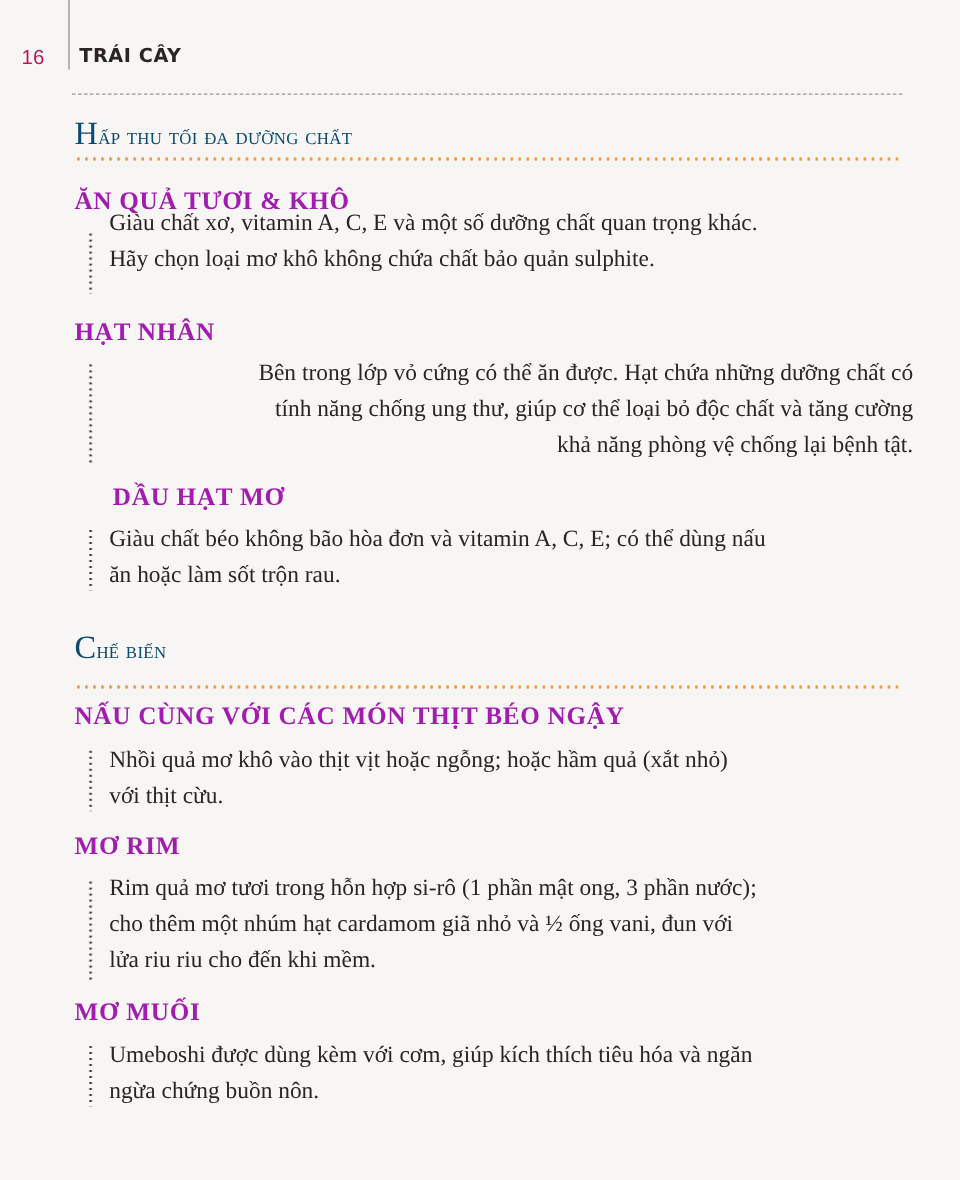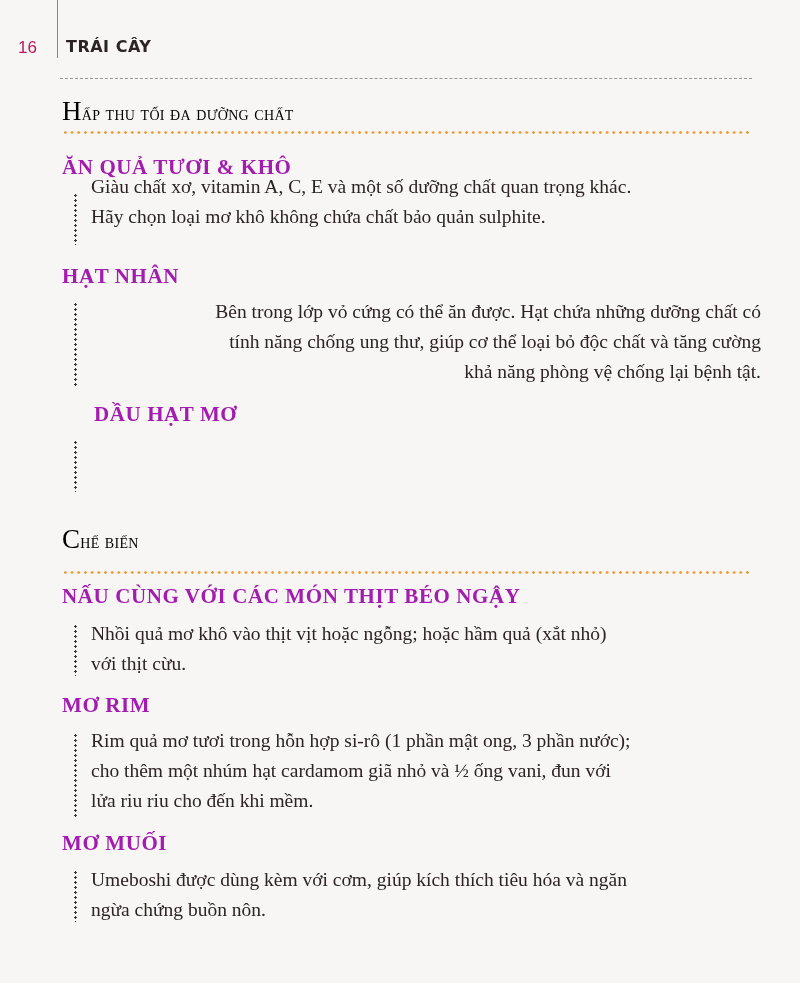--- a/index.html
+++ b/index.html
@@ -24,21 +24,21 @@
     position: absolute; left: 66px; top: 37px;
     font-family: "DejaVu Sans", "Liberation Sans", sans-serif;
     font-weight: bold; font-size: 16px; letter-spacing: 0.5px; color: #2b2423;
   }
   .header-rule {
     position: absolute; left: 60px; top: 78px; width: 692px; height: 0;
     border-top: 1px dashed #9a9694;
   }
   .section-title {
     position: absolute; left: 62px;
-    color: #000000;
+    color: #0c4a6e;
     font-family: "Liberation Serif", serif;
     font-size: 20px; font-weight: normal;
     letter-spacing: 0.3px;
     font-variant: small-caps;
   }
   .section-title .cap { font-size: 27px; }
   .orange-dots {
     position: absolute; left: 62px; width: 690px; height: 3px;
     background-image: radial-gradient(circle, #f29a35 1.2px, transparent 1.5px);
     background-size: 6.7px 3px;
@@ -87,20 +87,22 @@
 <div class="dotbar" style="top:302px;height:84px;"></div>
 <div class="item-body" style="top:297px;text-align:right;">
   <span class="line">Bên trong lớp vỏ cứng có thể ăn được. Hạt chứa những dưỡng chất có</span>
   <span class="line">tính năng chống ung thư, giúp cơ thể loại bỏ độc chất và tăng cường</span>
   <span class="line">khả năng phòng vệ chống lại bệnh tật.</span>
 </div>
 
 <div class="item-title" style="top:402px;margin-left:32px;">DẦU HẠT MƠ</div>
 <div class="dotbar" style="top:440px;height:52px;"></div>
 <div class="item-body" style="top:435px;">
+  <span class="line">Giàu chất béo không bão hòa đơn và vitamin A, C, E; có thể dùng nấu</span>
+  <span class="line">ăn hoặc làm sốt trộn rau.</span>
 </div>
 
 <div class="section-title" style="top:524px;text-align:right;">
   <span class="cap">C</span><span>hế biến</span>
 </div>
 <div class="orange-dots" style="top:571px;"></div>
 
 <div class="item-title" style="top:584px;">NẤU CÙNG VỚI CÁC MÓN THỊT BÉO NGẬY</div>
 <div class="dotbar" style="top:624px;height:52px;"></div>
 <div class="item-body" style="top:619px;">

